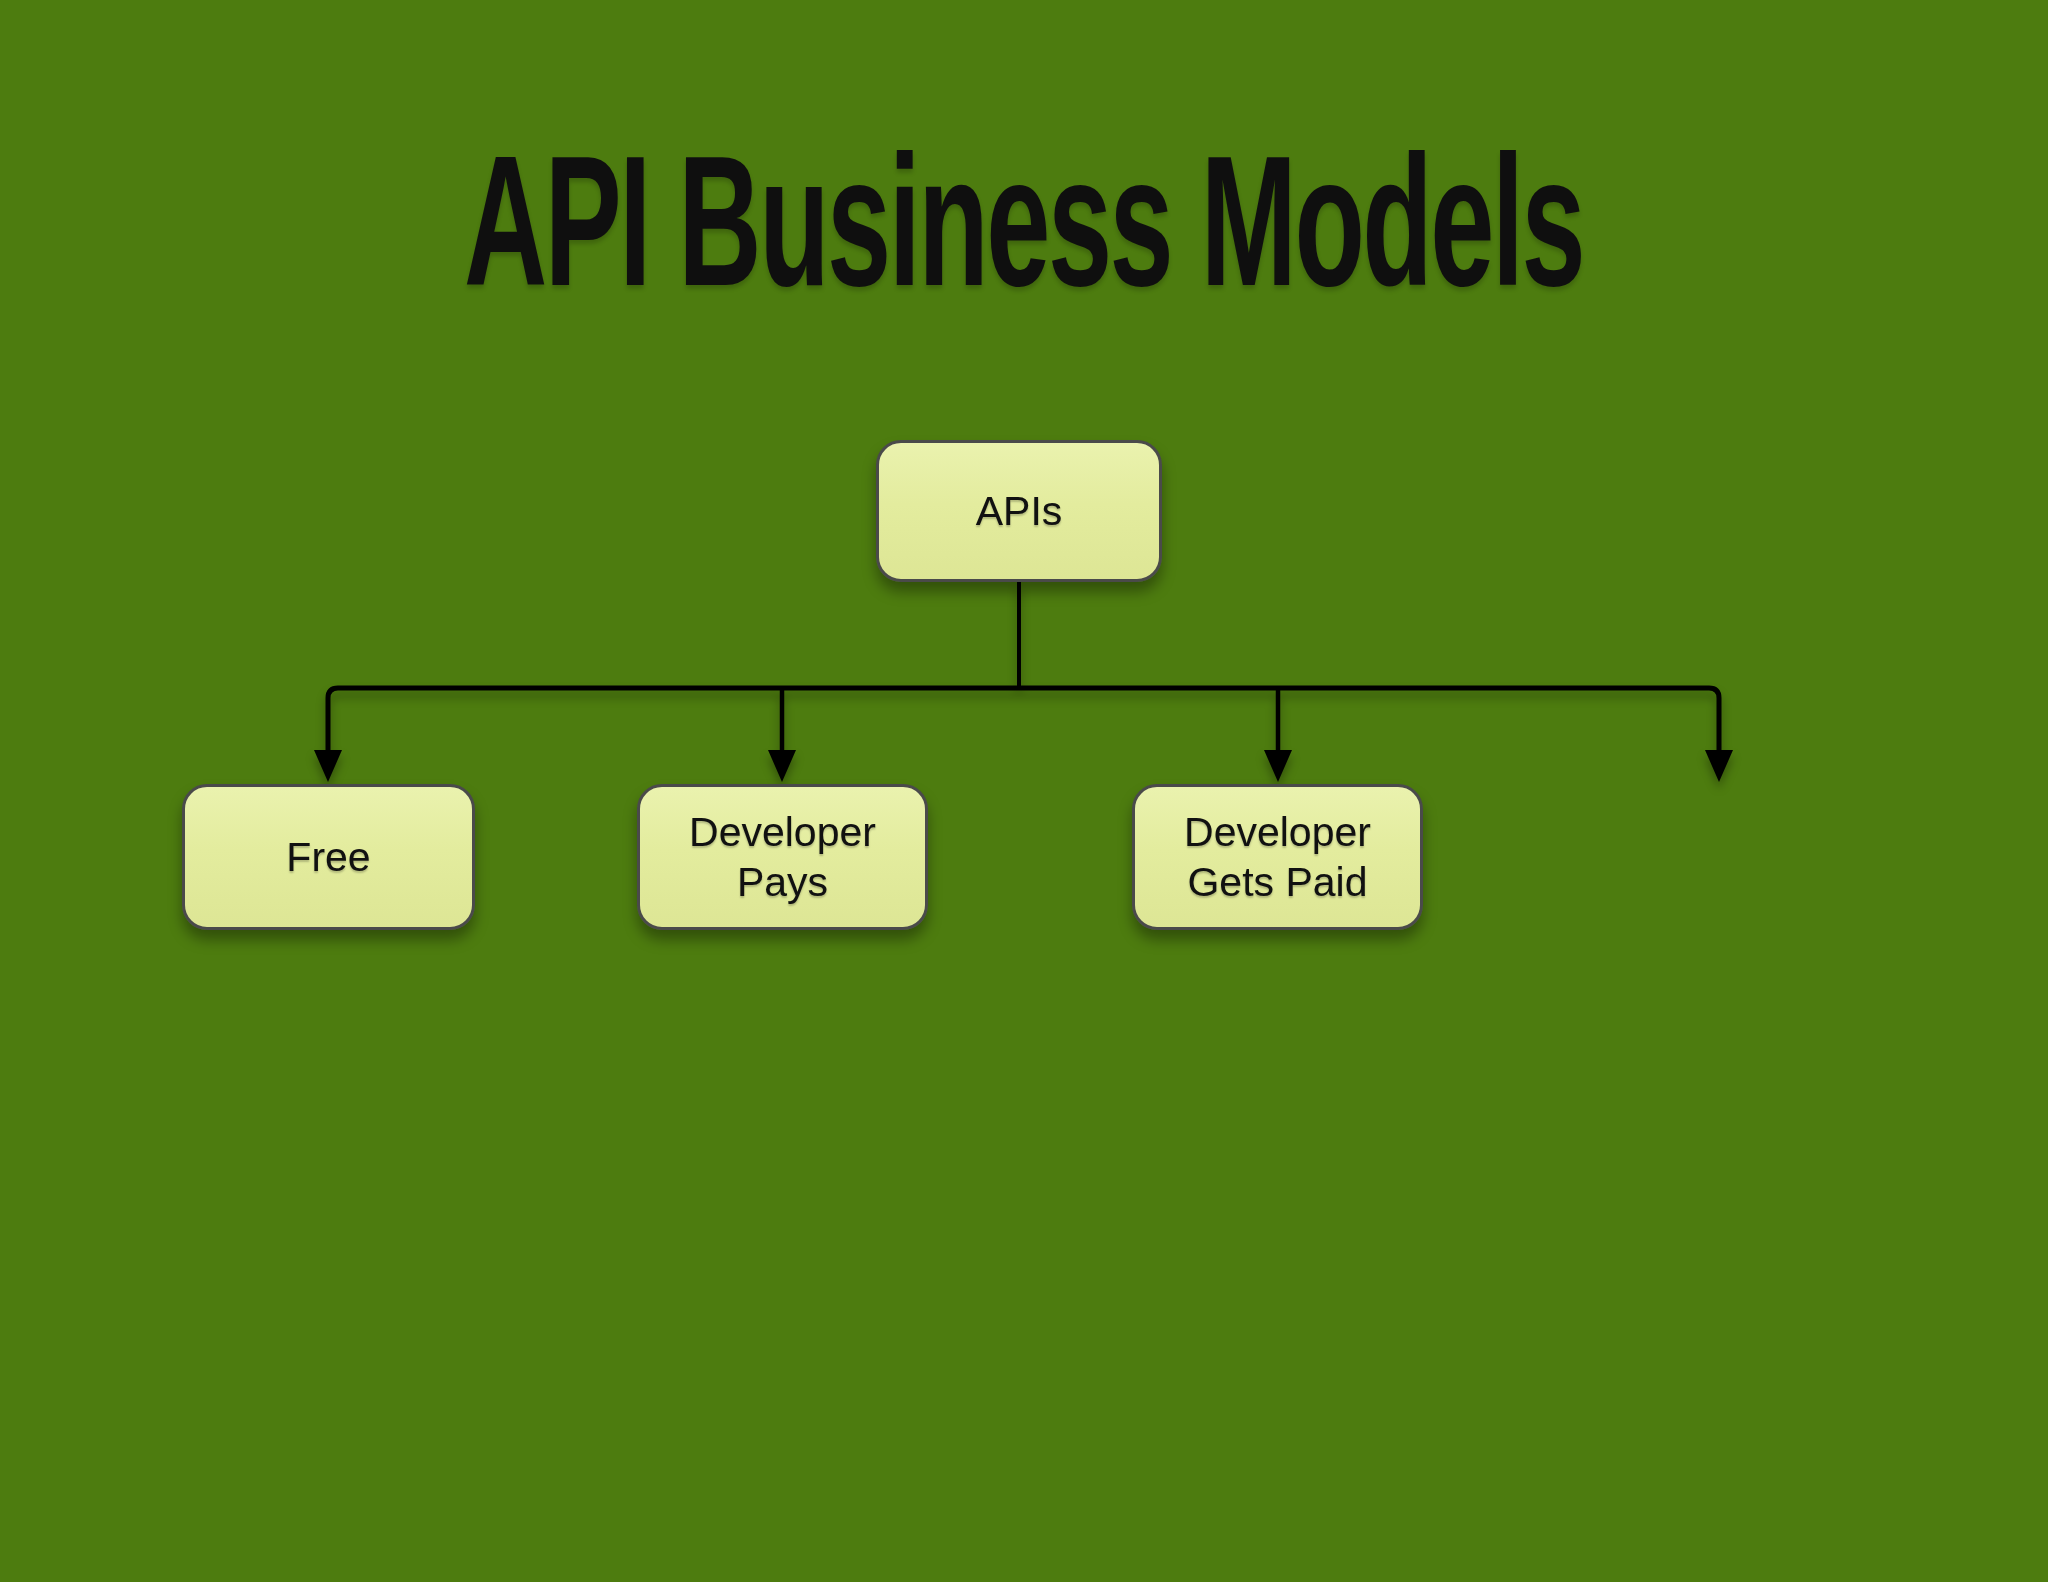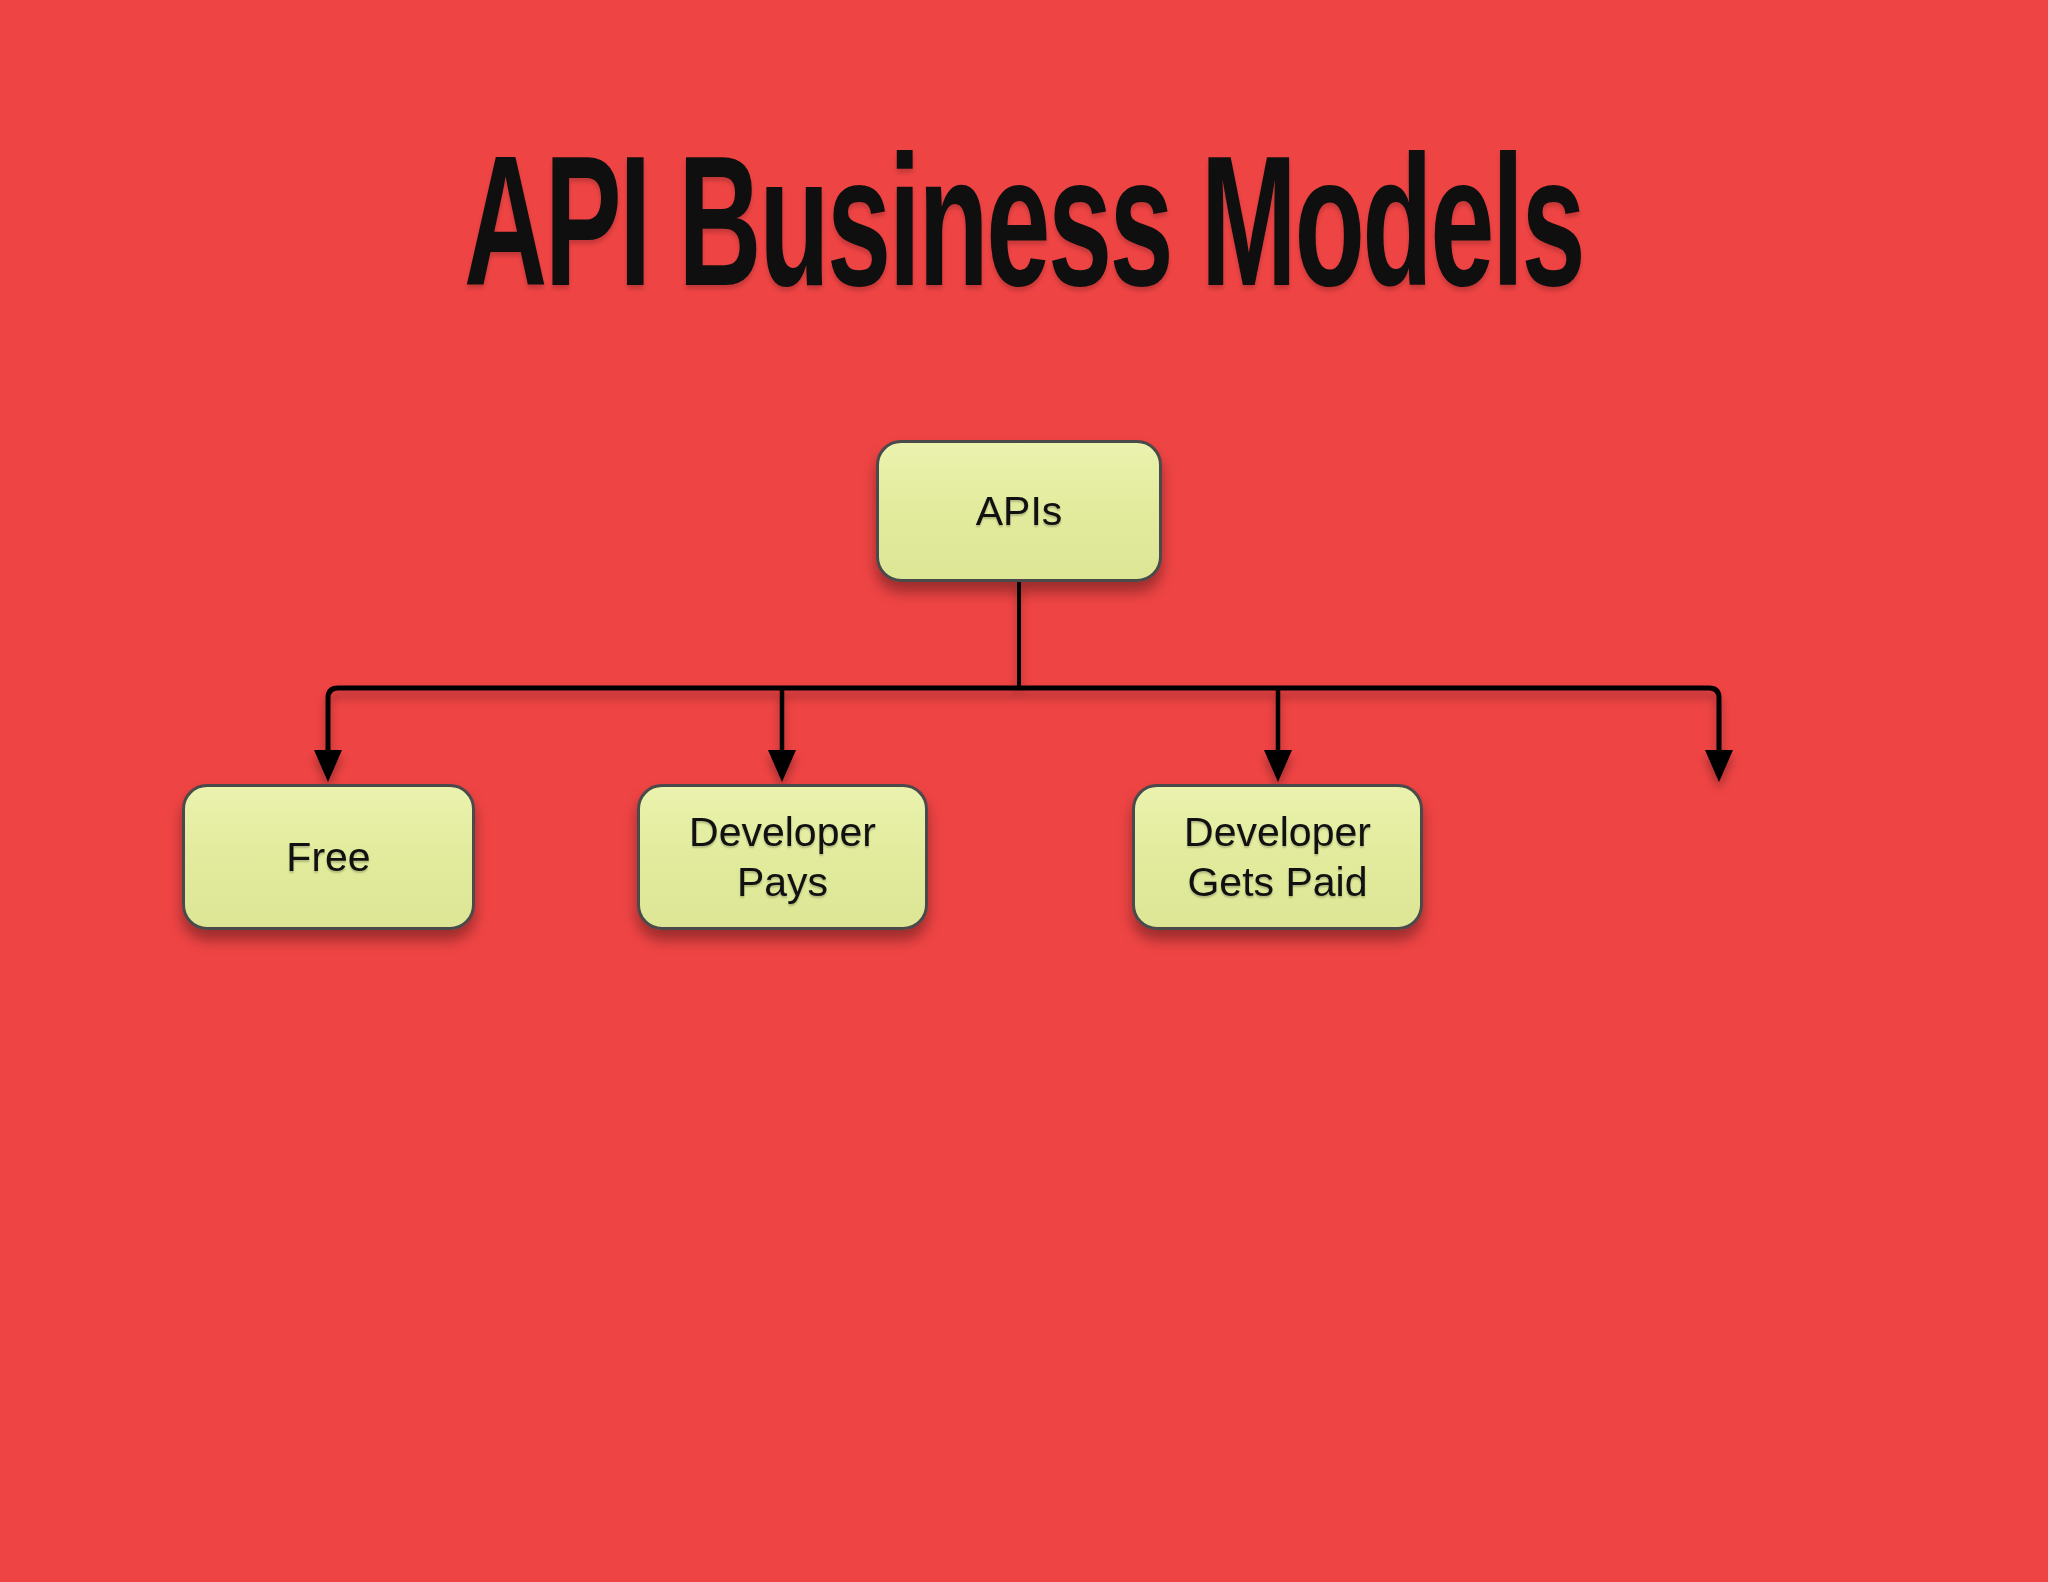--- a/index.html
+++ b/index.html
@@ -4,21 +4,21 @@
 <style>
   html, body {
     margin: 0;
     padding: 0;
     background: #ffffff;
   }
   .slide {
     position: relative;
     width: 2048px;
     height: 1582px;
-    background: #ef4444;
+    background: #4d7c0f;
     overflow: hidden;
     font-family: "Liberation Sans", "DejaVu Sans", sans-serif;
   }
   .title-wrap {
     position: absolute;
     top: 128px;
     left: 0;
     width: 2048px;
     text-align: center;
   }

